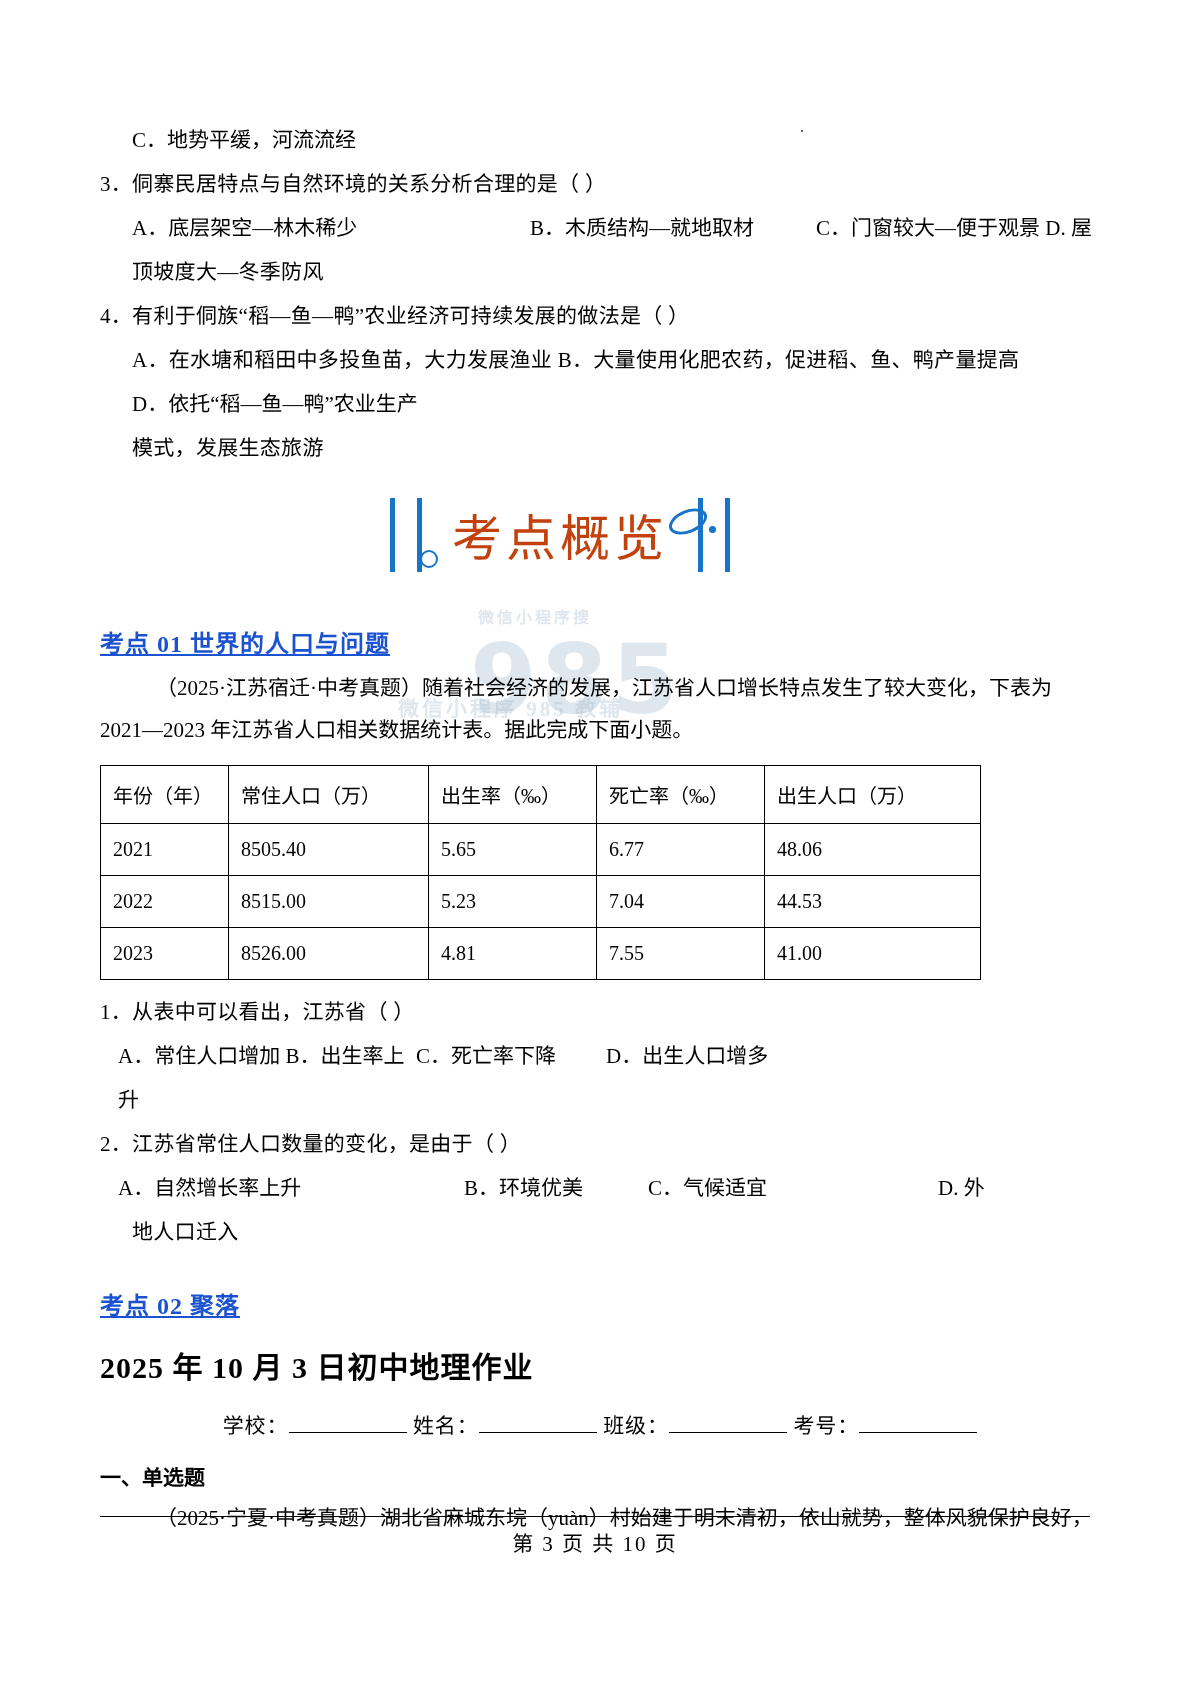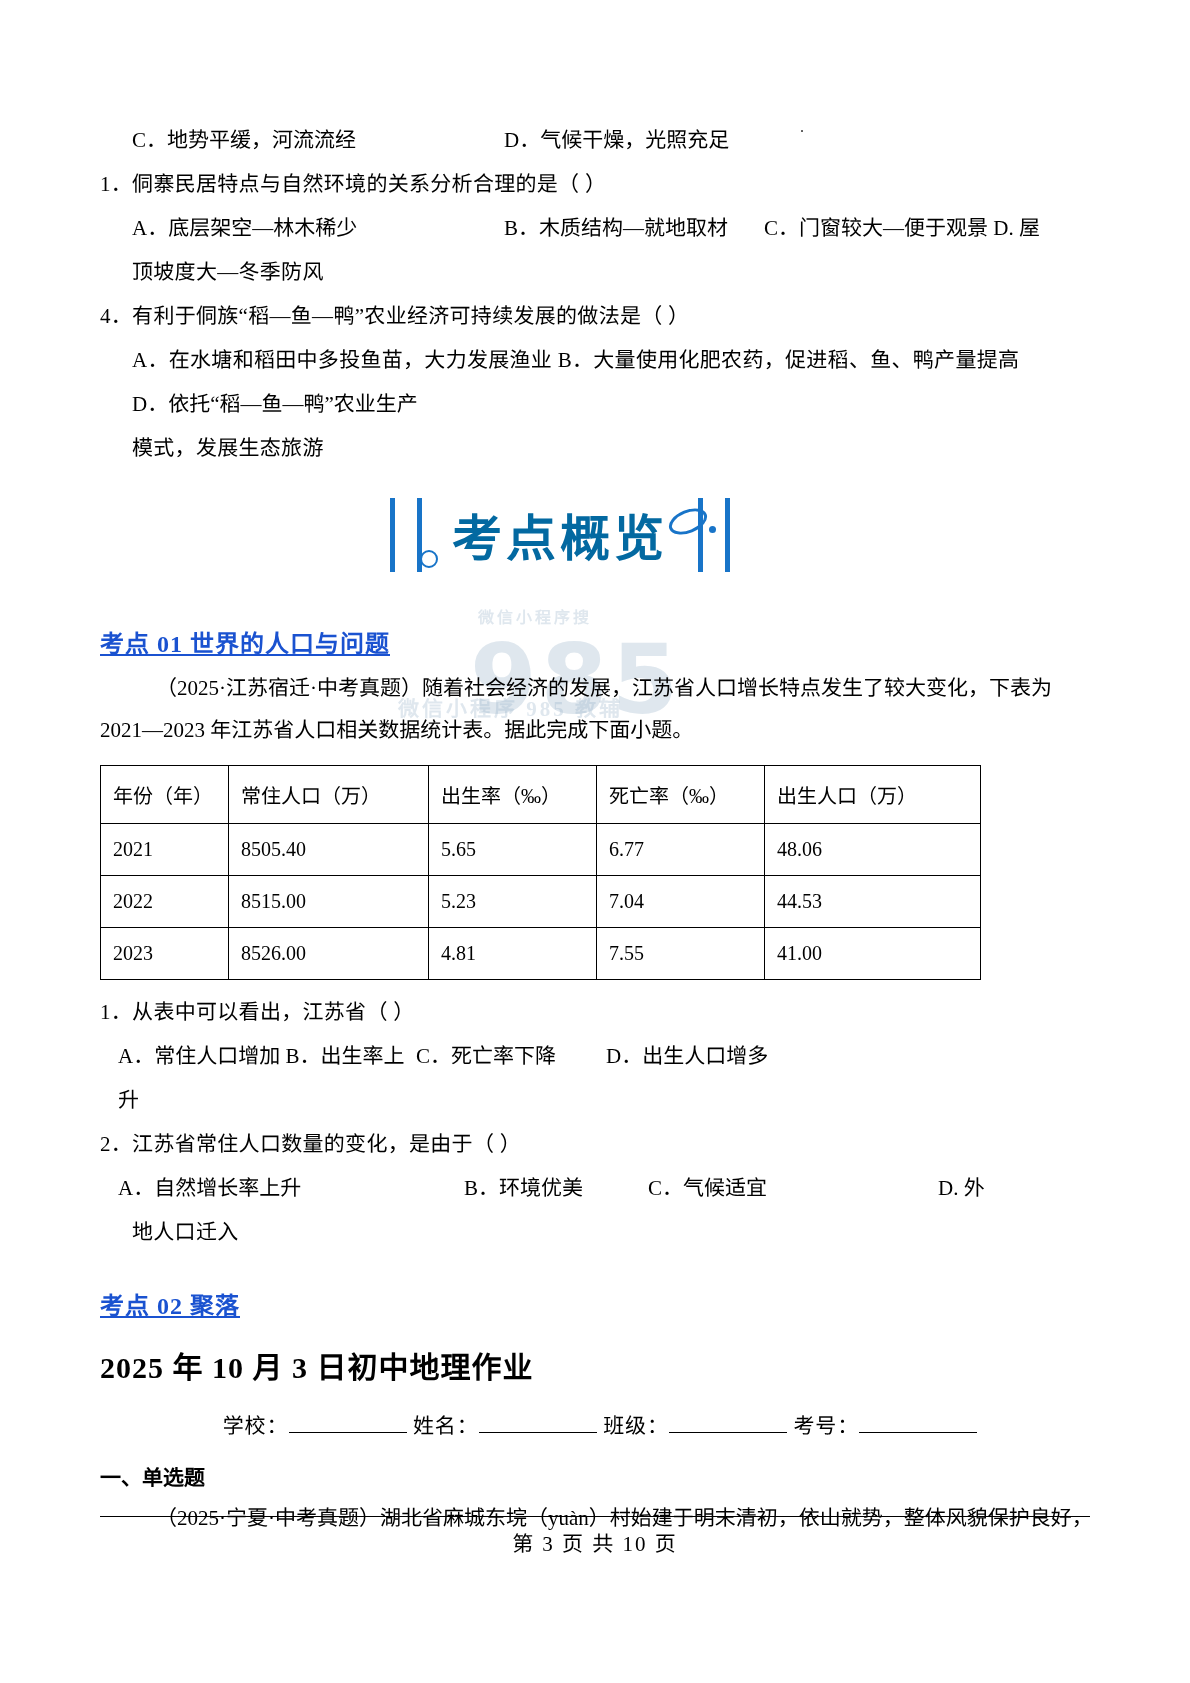--- a/index.html
+++ b/index.html
@@ -35,20 +35,21 @@
     letter-spacing: 0.3px;
     white-space: nowrap;
   }
   .indent-1 { margin-left: 0; }
   .indent-2 { margin-left: 32px; }
   .opt-row {
     display: flex;
     font-size: 21px;
     line-height: 44px;
     margin-left: 32px;
+    gap: 26px;
   }
   .opt-row .col-a { width: 372px; flex: none; }
   .opt-row .col-b { width: 260px; flex: none; }
   .opt-row .col-c { flex: none; }
 
   
   .banner-wrap {
     margin-top: 26px;
     height: 96px;
     position: relative;
@@ -66,23 +67,23 @@
   .bar-left, .bar-right {
     width: 22px;
     height: 74px;
     position: absolute;
     top: 2px;
   }
   .bar-left { left: 0; border-left: 5px solid #1874c8; border-right: 5px solid #1874c8; }
   .bar-right { right: 0; border-left: 5px solid #1874c8; border-right: 5px solid #1874c8; }
   .banner-text {
     font-family: "DejaVu Serif", serif;
-    font-weight: bold;
+    font-weight: normal;
     font-size: 50px;
-    color: #0369a1;
+    color: #c2410c;
     letter-spacing: 4px;
     position: relative;
     z-index: 2;
   }
   .banner-oval {
     position: absolute;
     right: 22px;
     top: 14px;
     width: 34px;
     height: 17px;
@@ -211,24 +212,23 @@
   <div class="wm wm1">微信小程序搜</div>
   <div class="wm wm2">985</div>
   <div class="wm wm3">微信小程序 985 教辅</div>
 
   <div class="dot-top">.</div>
 
   <div class="content">
 
     <div class="opt-row">
       <span class="col-a">C．地势平缓，河流流经</span>
-      <span class="col-b">D．气候干燥，光照充足</span>
-    </div>
-
-    <div class="q-line indent-1">1．侗寨民居特点与自然环境的关系分析合理的是（    ）</div>
+    </div>
+
+    <div class="q-line indent-1">3．侗寨民居特点与自然环境的关系分析合理的是（    ）</div>
 
     <div class="opt-row">
       <span class="col-a">A．底层架空—林木稀少</span>
       <span class="col-b">B．木质结构—就地取材</span>
       <span class="col-c">C．门窗较大—便于观景 D. 屋</span>
     </div>
     <div class="q-line indent-2">顶坡度大—冬季防风</div>
 
     <div class="q-line indent-1">4．有利于侗族“稻—鱼—鸭”农业经济可持续发展的做法是（    ）</div>
     <div class="q-line indent-2">A．在水塘和稻田中多投鱼苗，大力发展渔业 B．大量使用化肥农药，促进稻、鱼、鸭产量提高</div>

